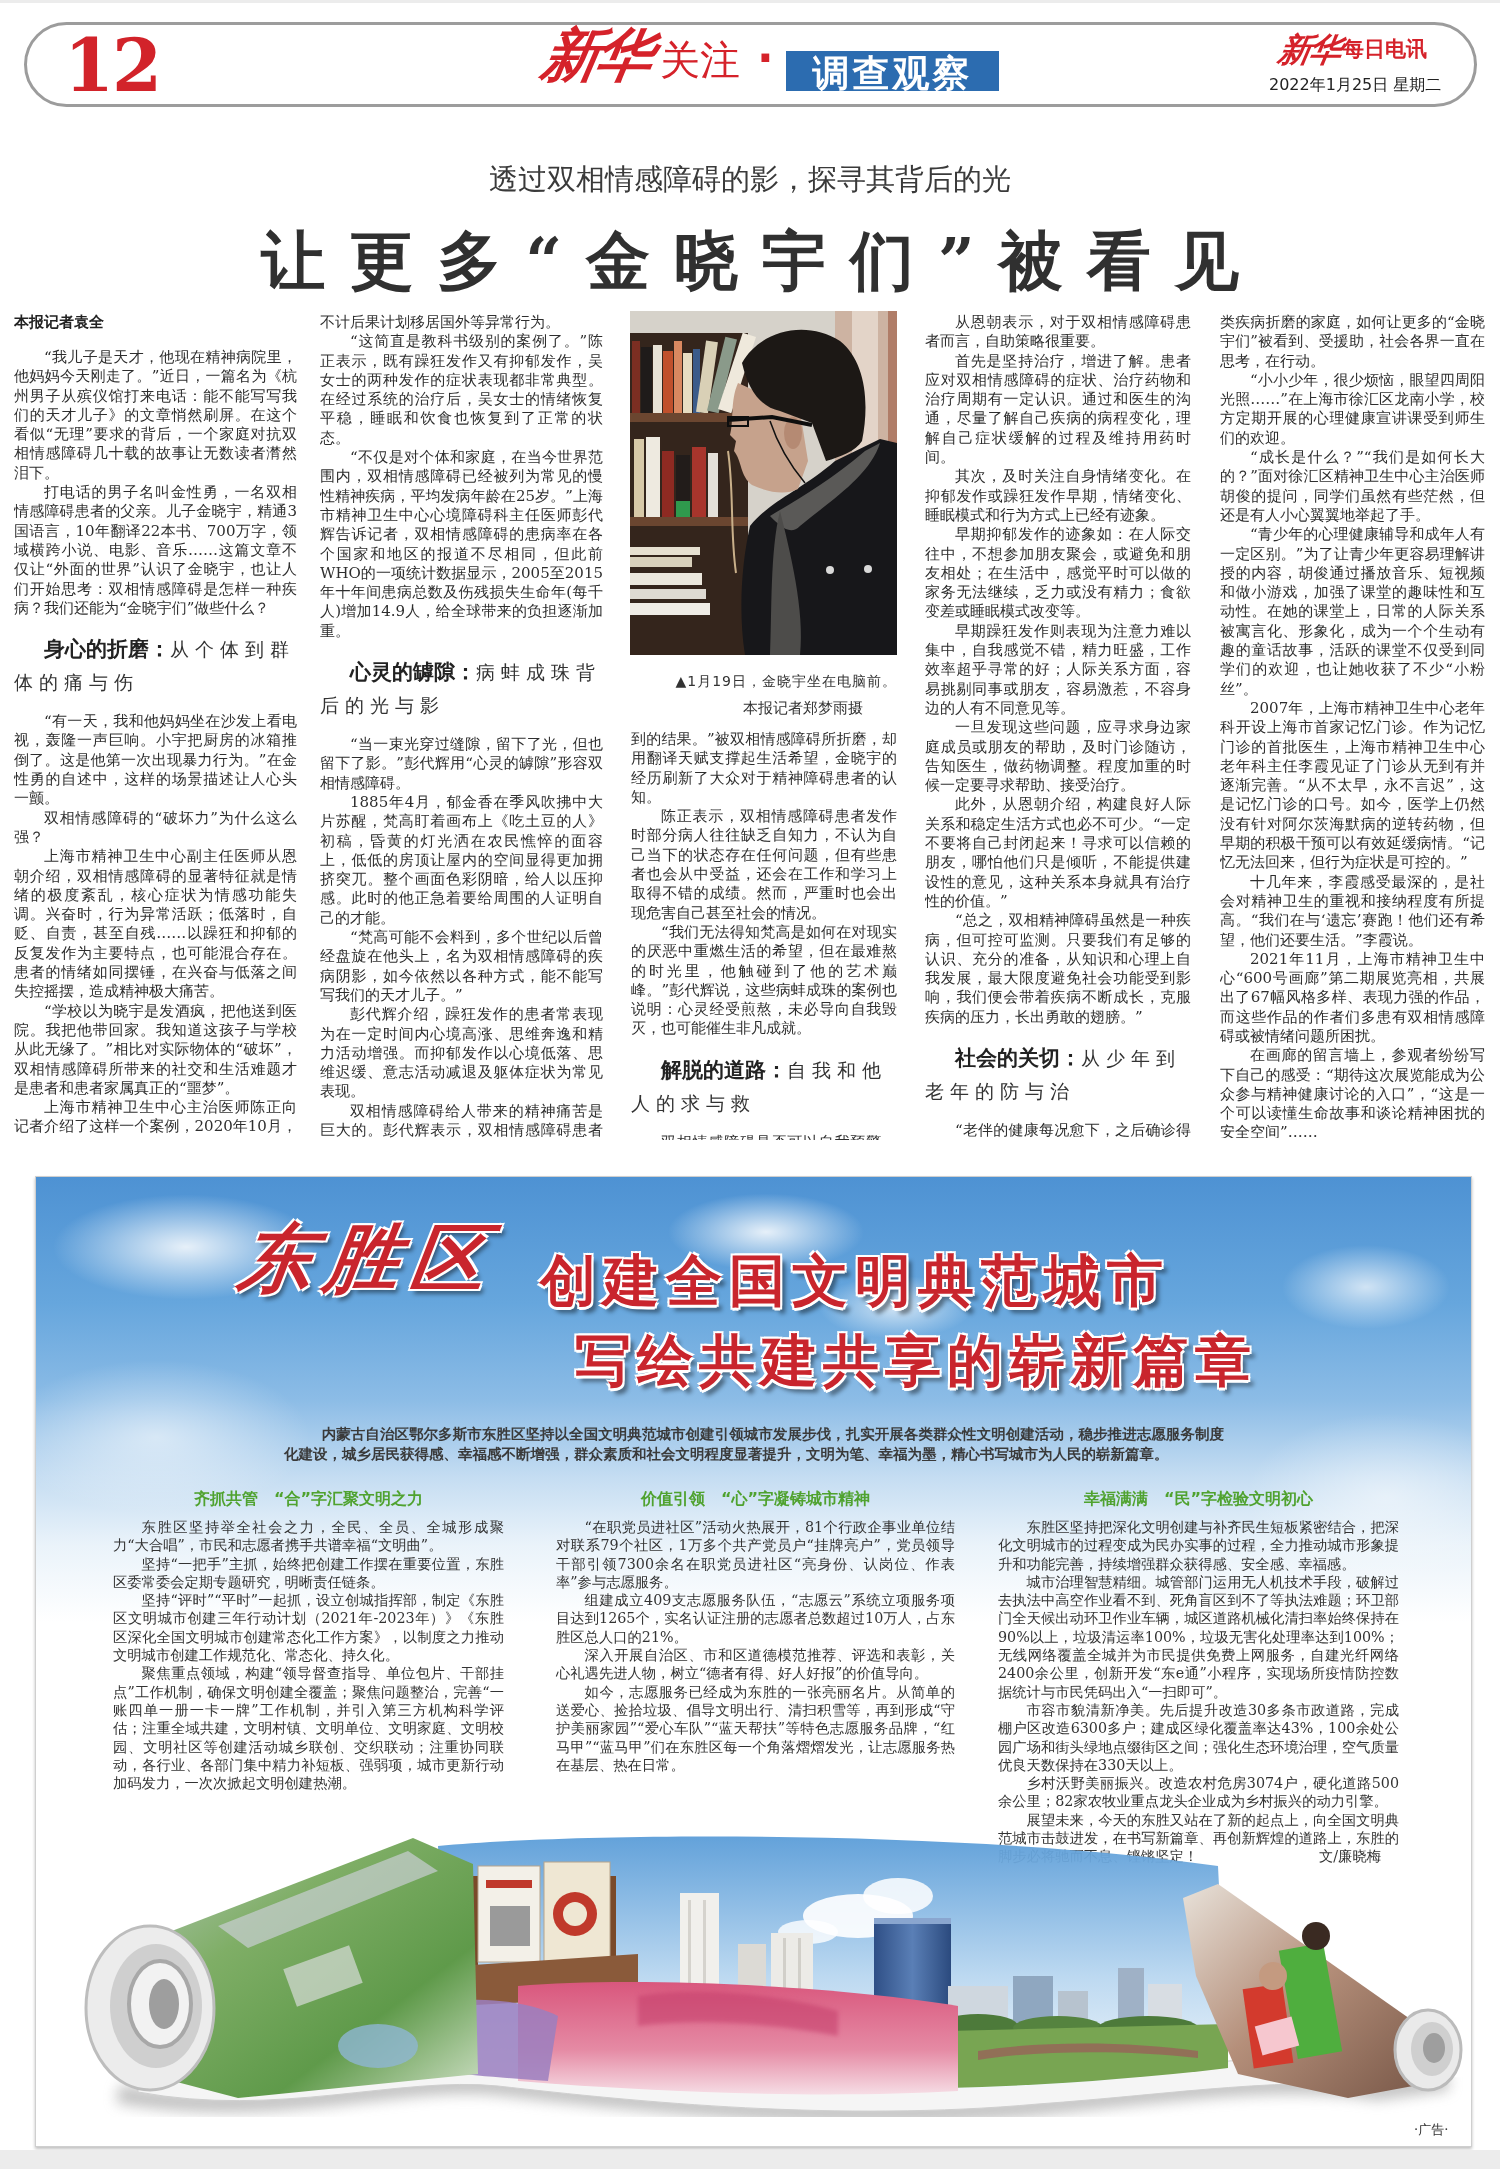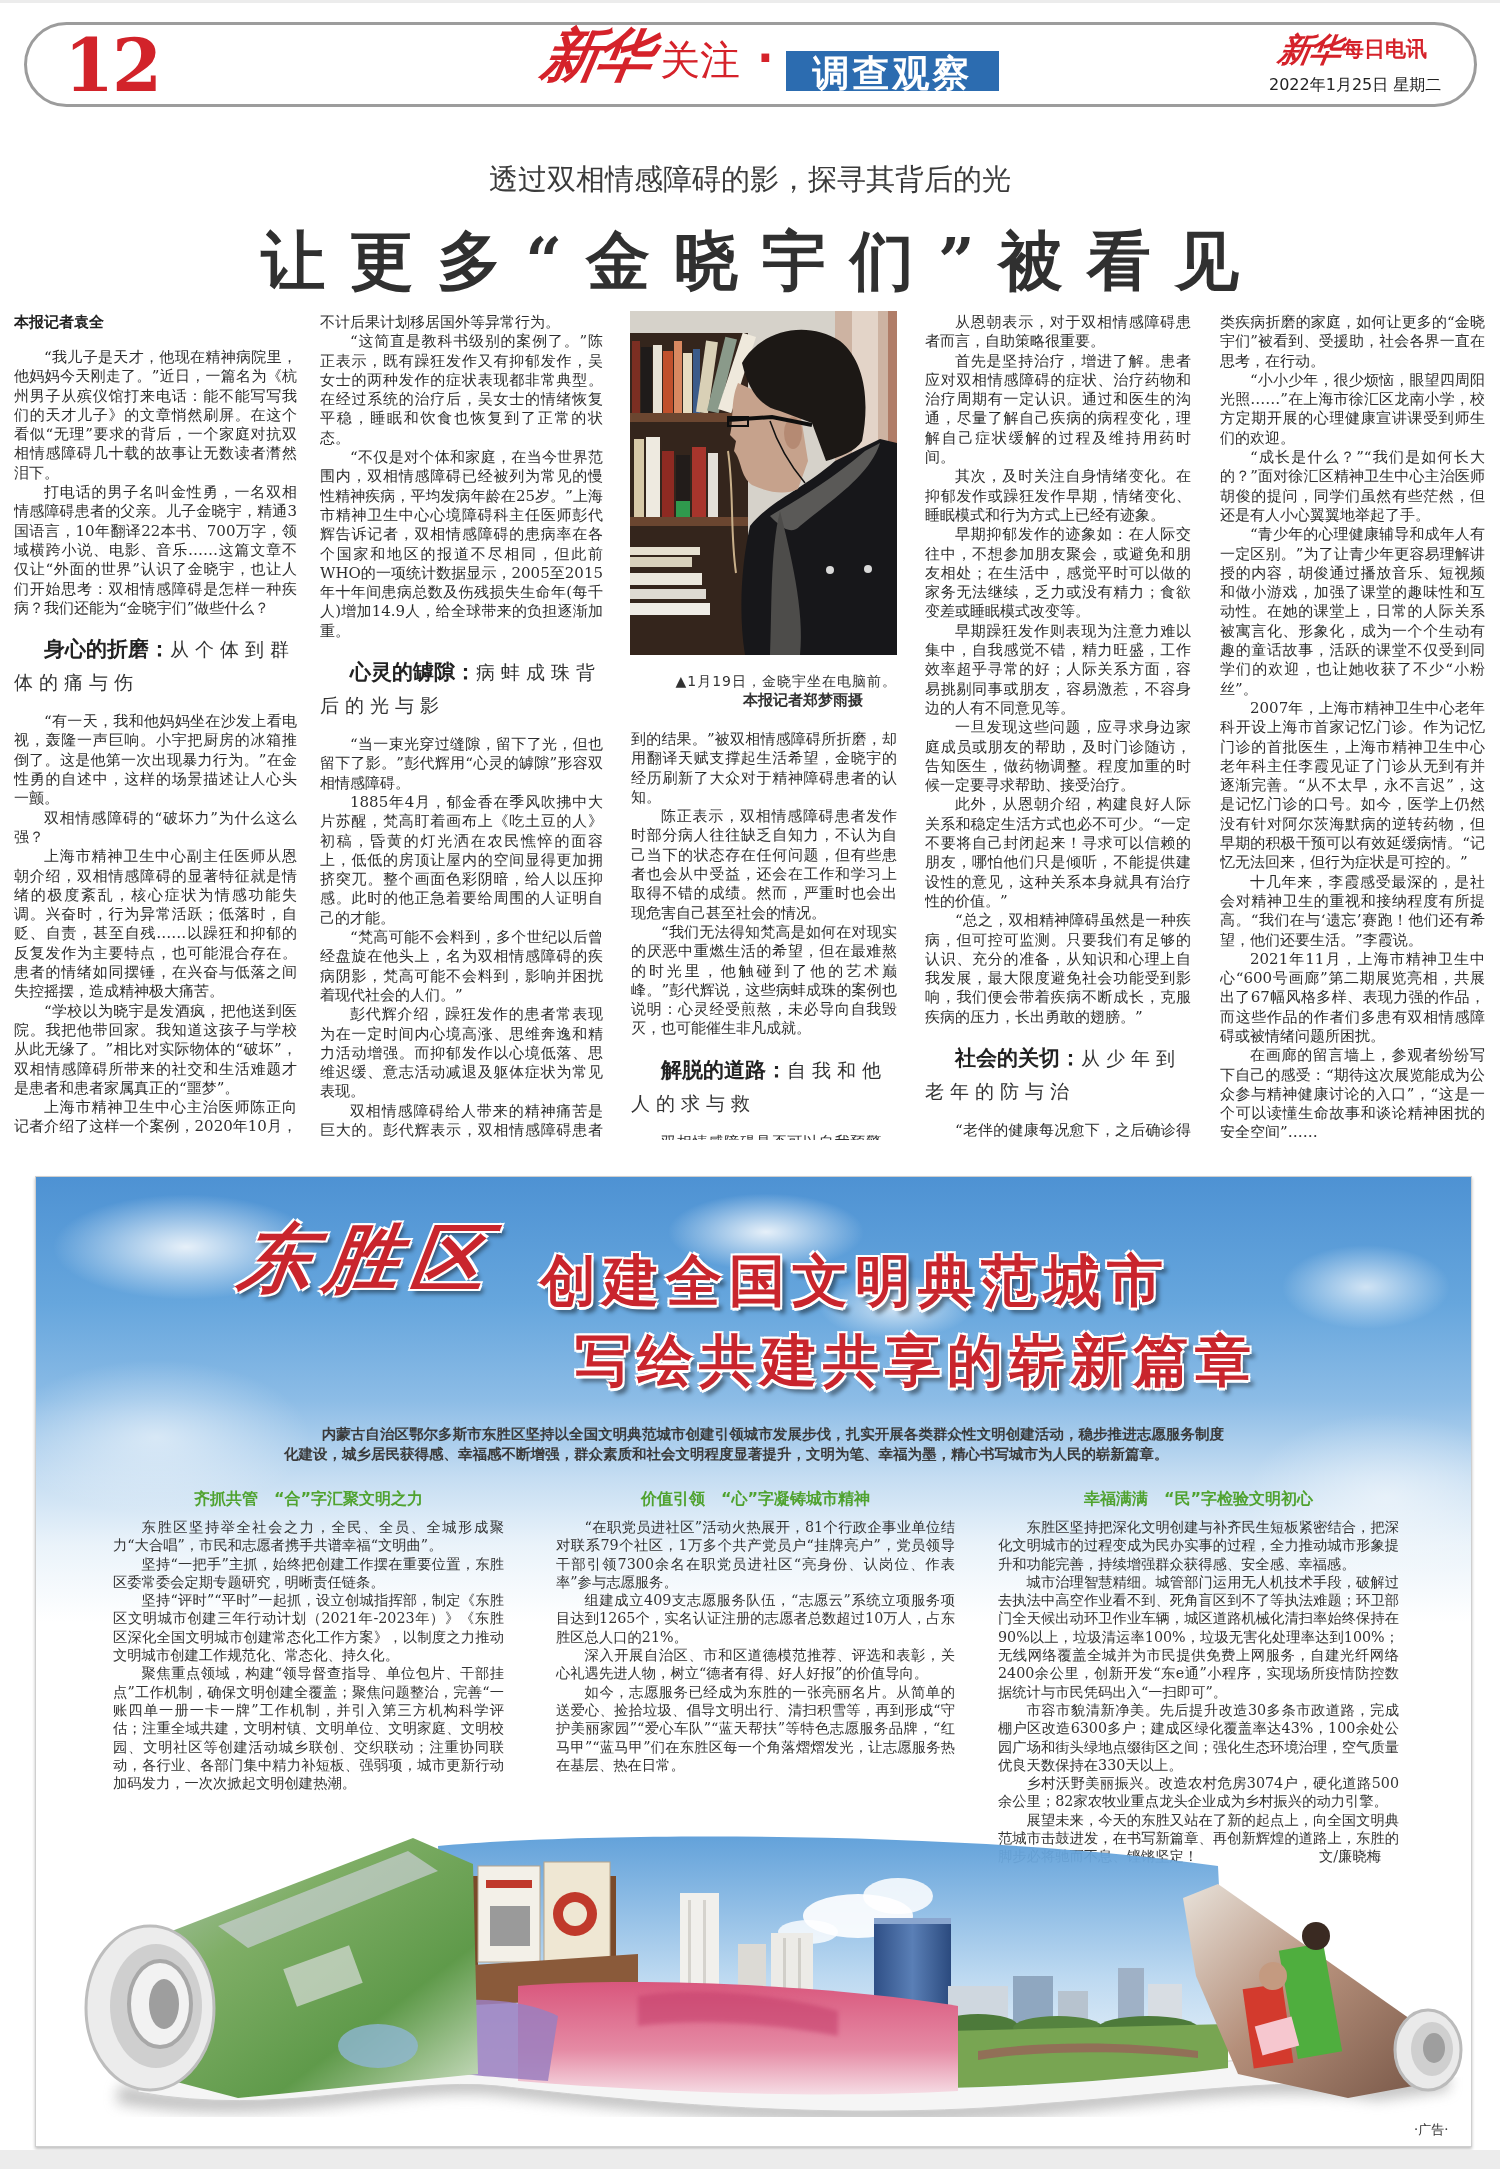--- a/index.html
+++ b/index.html
@@ -36,21 +36,21 @@
   .c4{left:925px;width:266px;}
   .c5{left:1220px;width:265px;}
   .byline{font-family:"DejaVu Sans",sans-serif;font-weight:bold;font-size:15px;line-height:19px;margin-bottom:16px;color:#222;}
   .subhead{margin:16px 0 12px 0;line-height:31px;text-indent:2em;text-align:left;}
   .subhead .b{font-family:"DejaVu Sans",sans-serif;font-weight:bold;font-size:21px;color:#222;}
   .subhead .l{font-family:"DejaVu Serif",serif;font-size:19px;letter-spacing:6px;color:#333;}
 
   .photo{left:630px;top:311px;width:267px;height:344px;overflow:hidden;}
   .caption{left:631px;top:672px;width:266px;font-size:14px;line-height:19px;color:#333;}
   .cap1{padding-left:29px;letter-spacing:1px;font-family:"DejaVu Sans",sans-serif;text-align:right;}
-  .cap2{padding-left:112px;font-family:"DejaVu Sans",sans-serif;font-weight:bold;font-size:15px;}
+  .cap2{padding-left:112px;font-family:"DejaVu Sans",sans-serif;font-weight:normal;font-size:15px;margin-top:8px;}
 
   
   .ad{left:35px;top:1176px;width:1437px;height:971px;box-sizing:border-box;border:1px solid #cfcfcf;box-shadow:0 2px 3px rgba(0,0,0,.25);overflow:hidden;
       background:
         radial-gradient(ellipse 190px 75px at 150px 70px, rgba(255,255,255,.85), rgba(255,255,255,0) 70%),
         radial-gradient(ellipse 220px 110px at 120px 260px, rgba(255,255,255,.55), rgba(255,255,255,0) 70%),
         radial-gradient(ellipse 140px 55px at 730px 55px, rgba(255,255,255,.85), rgba(255,255,255,0) 70%),
         radial-gradient(ellipse 110px 45px at 860px 130px, rgba(255,255,255,.7), rgba(255,255,255,0) 70%),
         radial-gradient(ellipse 120px 60px at 1330px 110px, rgba(255,255,255,.7), rgba(255,255,255,0) 70%),
         radial-gradient(ellipse 200px 120px at 1350px 320px, rgba(255,255,255,.5), rgba(255,255,255,0) 70%),
@@ -103,21 +103,21 @@
   <p>上海市精神卫生中心主治医师陈正向记者介绍了这样一个案例，2020年10月，24岁的吴女士因行为异常影响正常生活，后被诊断为患有双相情感障碍。有一阵子，吴女士终日郁郁寡欢、情绪低沉，失眠成了常有的事。在这样死气沉沉的情绪裹挟下挨过了2个月，吴女士的情绪又突然逆转，兴奋、激动、狂躁，一天只睡四五个小时都没问题，还出现了“刷爆”信用卡、</p>
 </div>
 
 <div class="col c2">
   <p class="cont">不计后果计划移居国外等异常行为。</p>
   <p>“这简直是教科书级别的案例了。”陈正表示，既有躁狂发作又有抑郁发作，吴女士的两种发作的症状表现都非常典型。在经过系统的治疗后，吴女士的情绪恢复平稳，睡眠和饮食也恢复到了正常的状态。</p>
   <p>“不仅是对个体和家庭，在当今世界范围内，双相情感障碍已经被列为常见的慢性精神疾病，平均发病年龄在25岁。”上海市精神卫生中心心境障碍科主任医师彭代辉告诉记者，双相情感障碍的患病率在各个国家和地区的报道不尽相同，但此前WHO的一项统计数据显示，2005至2015年十年间患病总数及伤残损失生命年(每千人)增加14.9人，给全球带来的负担逐渐加重。</p>
   <div class="subhead"><span class="b">心灵的罅隙：</span><span class="l">病蚌成珠背后的光与影</span></div>
   <p>“当一束光穿过缝隙，留下了光，但也留下了影。”彭代辉用“心灵的罅隙”形容双相情感障碍。</p>
   <p>1885年4月，郁金香在季风吹拂中大片苏醒，梵高盯着画布上《吃土豆的人》初稿，昏黄的灯光洒在农民憔悴的面容上，低低的房顶让屋内的空间显得更加拥挤突兀。整个画面色彩阴暗，给人以压抑感。此时的他正急着要给周围的人证明自己的才能。</p>
-  <p>“梵高可能不会料到，多个世纪以后曾经盘旋在他头上，名为双相情感障碍的疾病阴影，梵高可能不会料到，影响并困扰着现代社会的人们。”</p>
+  <p>“梵高可能不会料到，多个世纪以后曾经盘旋在他头上，名为双相情感障碍的疾病阴影，如今依然以各种方式，能不能写写我们的天才儿子。”</p>
   <p>彭代辉介绍，躁狂发作的患者常表现为在一定时间内心境高涨、思维奔逸和精力活动增强。而抑郁发作以心境低落、思维迟缓、意志活动减退及躯体症状为常见表现。</p>
   <p>双相情感障碍给人带来的精神痛苦是巨大的。彭代辉表示，双相情感障碍患者囚禁在自己的精神世界，他们可能会与自己为敌，与现实相背离，不断受到疾病的折磨。梵高在给弟弟提奥的信中曾写道：“在大多数人眼里我是谁？什么都不是，一具空壳，一个从来没有、也不会有任何社会地位的人，简单地说，一个彻彻底底的失败者。”</p>
 
 </div>
 
 <div class="abs photo">
   <svg width="267" height="344" viewBox="0 0 267 344">
     <rect width="267" height="344" fill="#d6d2ca"></rect>
     <g>
       <rect x="205" y="0" width="62" height="150" fill="#cdb3a2"></rect>

